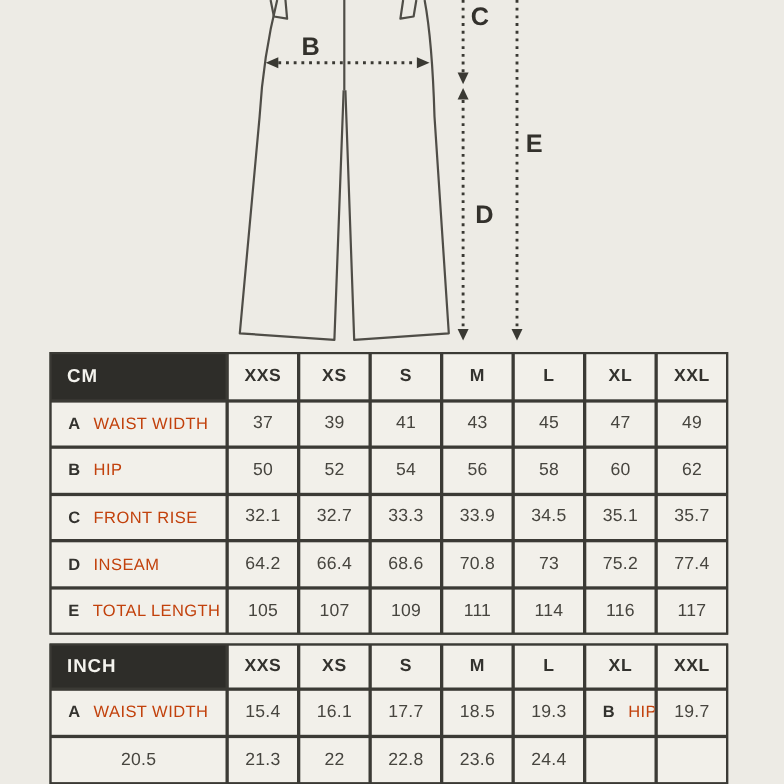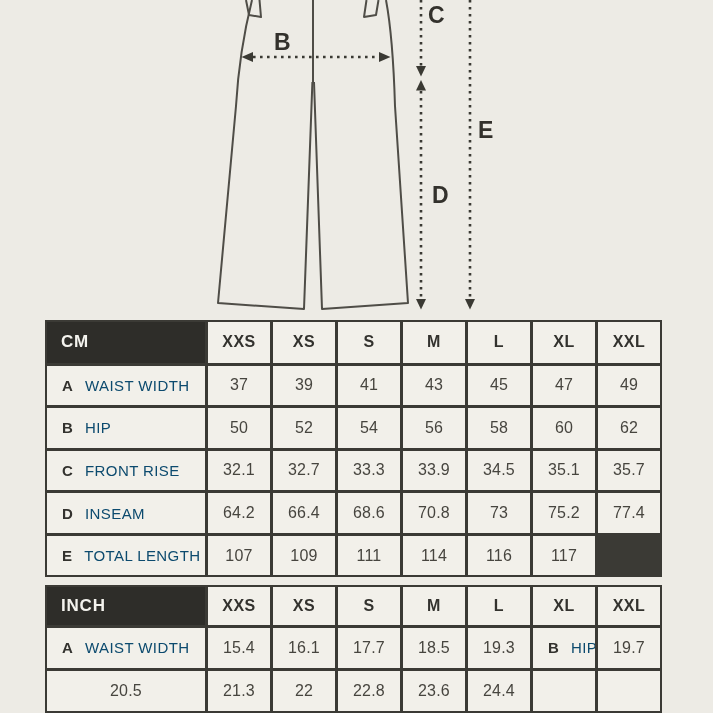--- a/index.html
+++ b/index.html
@@ -66,21 +66,21 @@
     color:#33322E;
     letter-spacing:0.5px;
   }
   .cell.label{
     justify-content:flex-start;
     padding-left:15px;
     gap:12px;
     font-size:15px;
   }
   .cell.label .letter{font-weight:700;color:#33322E;}
-  .cell.label .mname{color:#0c4a6e;letter-spacing:0.4px;}
+  .cell.label .mname{color:#c2410c;letter-spacing:0.4px;}
   .cell.val{color:#47453F;}
 </style>
 </head>
 <body>
 
 <div class="stage">
 
   <svg class="diagram" width="713" height="320" viewBox="0 0 713 320">
     <g stroke="#4F4D47" stroke-width="2" fill="none" stroke-linejoin="round">
 
@@ -172,20 +172,21 @@
       <div class="cell val">66.4</div>
       <div class="cell val">68.6</div>
       <div class="cell val">70.8</div>
       <div class="cell val">73</div>
       <div class="cell val">75.2</div>
       <div class="cell val">77.4</div>
       <div class="cell label">
         <span class="letter">E</span>
         <span class="mname">TOTAL LENGTH</span>
       </div>
+      <div class="cell val">105</div>
       <div class="cell val">107</div>
       <div class="cell val">109</div>
       <div class="cell val">111</div>
       <div class="cell val">114</div>
       <div class="cell val">116</div>
       <div class="cell val">117</div>
     </div>
   <div class="size-table inch">
       <div class="cell unit">INCH</div>
       <div class="cell shdr">XXS</div>

